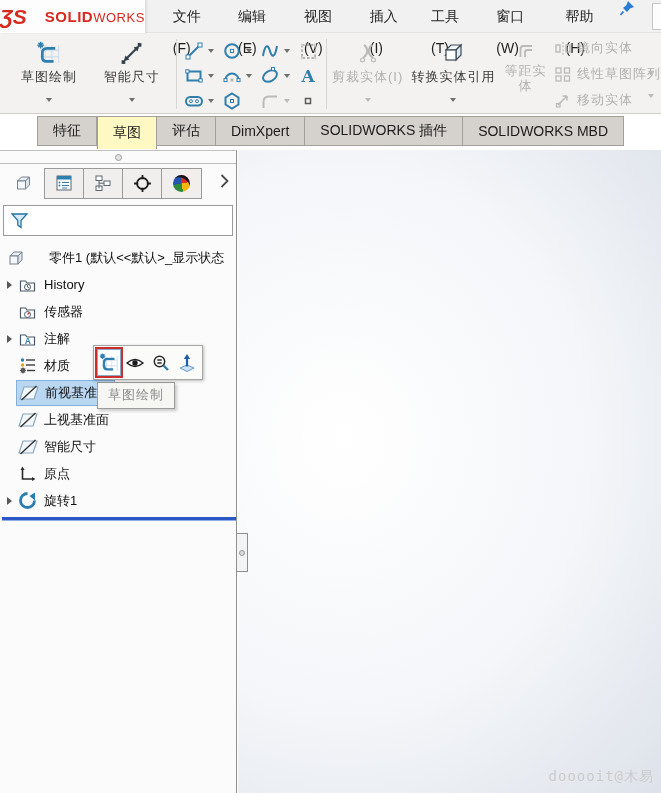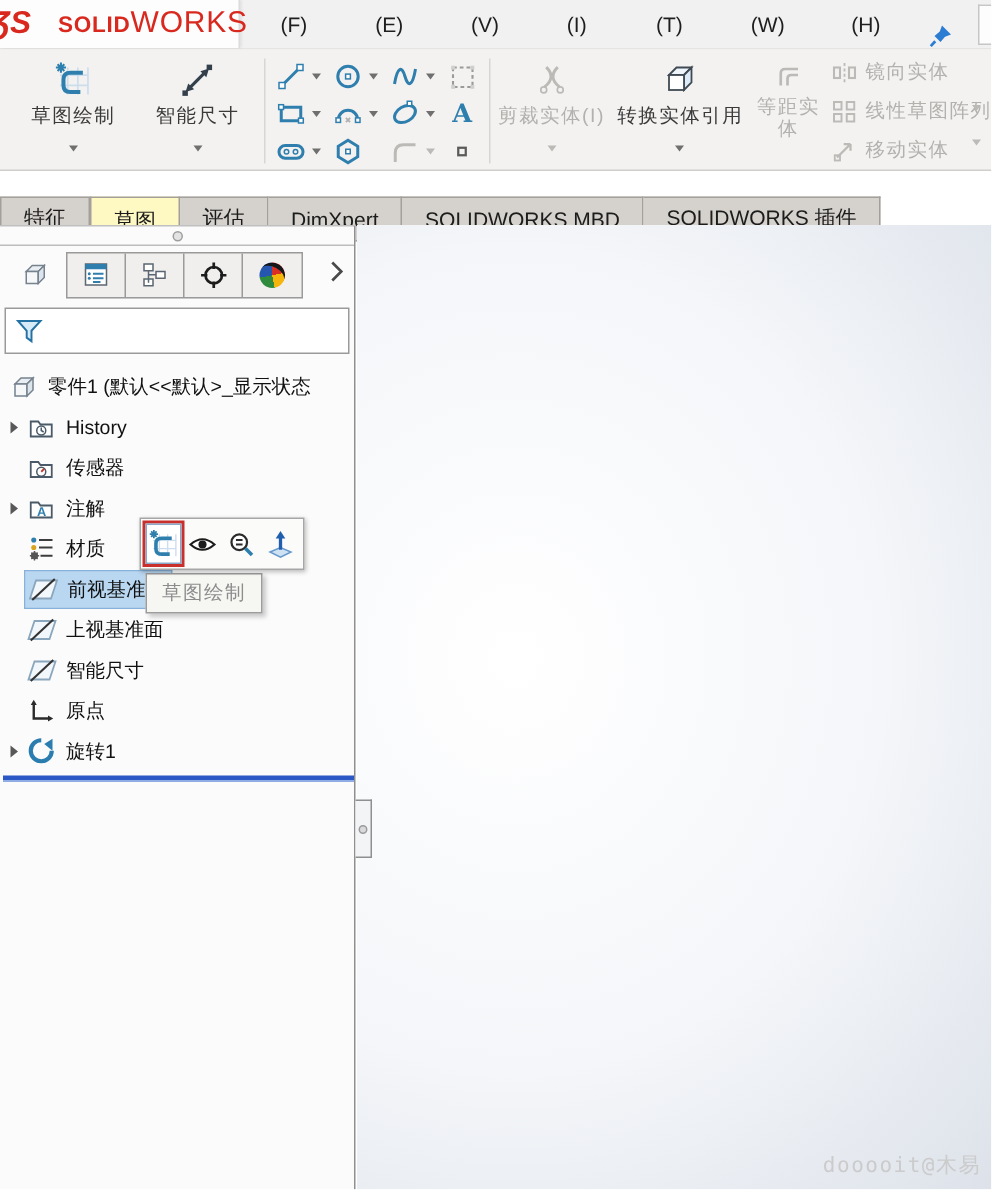--- a/index.html
+++ b/index.html
@@ -1,25 +1,25 @@
 <!DOCTYPE html>
 <html><head>
 <meta charset="utf-8">
 <style>
   * { margin:0; padding:0; box-sizing:border-box; }
   body { font-family:"Liberation Sans", sans-serif; }
   .app { width:661px; height:793px; position:relative; overflow:hidden; background:#fff; }
 
   
-  .menubar { height:33px; background:#f1f1f2; border-bottom:1px solid #e4e4e4; display:flex; align-items:flex-end; }
+  .menubar { height:33px; background:#f1f1f2; border-bottom:1px solid #e4e4e4; display:flex; align-items:flex-start; }
   .logo-box { width:160px; height:33px; background:#fdfdfd; border-right:1px solid #dcdcdc; box-shadow:1px 0 2px rgba(0,0,0,.08);
               display:flex; align-items:center; justify-content:center; gap:3px; }
   .brand-mark { color:#d9291f; font-size:21px; font-weight:bold; font-style:italic; margin-right:2px; }
   .brand-solid { color:#d9291f; font-size:15px; font-weight:bold; letter-spacing:.5px;margin-left:13px; }
-  .brand-works { color:#d9291f; font-size:20px; letter-spacing:.5px; }
+  .brand-works { color:#d9291f; font-size:13px; letter-spacing:.5px; }
   .menu-items { display:flex; margin-left:14px; }
   .menu-item { padding:0 13px; font-size:14px; color:#1e1e1e; line-height:32px; cursor:default; }
   .pin-wrap { margin-left:auto; margin-right:26px; display:flex; align-items:center; }
   .edge-box { position:absolute; right:0; top:3px; width:9px; height:27px; background:#fdfdfd; border:1px solid #c6c6c6; border-right:none; }
 
   
   .ribbon { height:81px; background:#f3f2f0; border-bottom:1px solid #d0cecb; display:flex; align-items:stretch; padding:2px 0 0 6px; }
   .big-btn { display:flex; flex-direction:column; align-items:center; padding-top:2px; }
   .bicon { height:32px; display:flex; align-items:center; justify-content:center; }
   .blabel { font-size:13px; color:#3a3a3a; letter-spacing:1px; white-space:nowrap; line-height:16px; }
@@ -34,21 +34,21 @@
   .tg-caret { width:11px; display:flex; justify-content:center; }
   .offset-btn { width:48px; }
   .offset-btn .blabel { line-height:15px; }
   .stack { flex:1; display:flex; flex-direction:column; justify-content:center; gap:6px; position:relative; padding-left:6px;text-align:right; }
   .stack-row { display:flex; align-items:center; height:20px; gap:6px; }
   .stack-label { font-size:13px; color:#b3b1ae; letter-spacing:1px; white-space:nowrap; }
   .stack-caret { position:absolute; right:7px; }
   .text-tool-glyph { font-family:"DejaVu Serif", serif; font-size:17px; color:#2e7fae; font-weight:bold; line-height:1; }
 
   
-  .tabbar { height:36px; background:#fff; display:flex; align-items:flex-start; padding-top:17px; }
+  .tabbar { height:36px; background:#fff; display:flex; align-items:flex-start; padding-top:2px;justify-content:center; }
   .tab { height:30px; background:#d5d2cd; border:1px solid #a3a09b; border-left:none; padding:0 15px; font-size:14px; color:#1c1c1c;
          display:flex; align-items:center; cursor:default; white-space:nowrap; }
   .tab:first-child { border-left:1px solid #a3a09b; }
   .tab.active { background:#fef9c3; height:33px; border-bottom:none; border-left:1px solid #a3a09b; }
 
   
   .content { position:absolute; top:117px; left:0; right:0; bottom:0; }
   .left-panel { position:absolute; left:0; top:33px; width:237px; bottom:0; background:#fbfbfb; border-right:1px solid #8f8f8f; border-top:1px solid #c0c0c0; }
   .panel-handle { height:13px; display:flex; align-items:center; justify-content:center; border-bottom:1px solid #bdbdbd; }
   .handle-dot { width:7px; height:7px; border-radius:50%; background:#e3e3e3; border:1px solid #9e9e9e; }
@@ -62,21 +62,21 @@
   .sphere::after { content:""; position:absolute; inset:0; border-radius:50%; border-top:3px solid #14171a; transform:rotate(28deg); }
   .filter-row { margin:5px 3px 8px 3px; border:1px solid #9a9a9a; height:31px; background:#fff; display:flex; align-items:center; padding-left:5px; }
 
   .tree { padding-left:2px; }
   .tree-row { display:flex; align-items:center; height:27px; font-size:13px; color:#111; white-space:nowrap; overflow:hidden; }
   .arrow-slot { width:15px; display:flex; justify-content:center; flex:none; }
   .tri { width:0; height:0; border-top:4px solid transparent; border-bottom:4px solid transparent; border-left:5px solid #585858; }
   .t-icon { width:21px; height:20px; margin-right:6px; flex:none; display:flex; align-items:center; justify-content:center; }
   .row-inner { display:flex; align-items:center; height:24px; padding:0 4px 0 1px; }
   .tree-row.selected .row-inner { background:#b9d7f1; outline:1px solid #85b2dc; }
-  .root-row { padding-left:3px; }
+  .root-row { padding-left:3px;gap:17px; }
   .rollback { margin-top:3px; height:4px; background:#2b58c4; border-bottom:1px solid #8fb0e6; }
 
   
   .viewport { position:absolute; left:238px; top:33px; right:0; bottom:0;
               background:radial-gradient(ellipse at 25% 45%, #ffffff 0%, #f4f6f9 55%, #dde2ea 100%);text-decoration:underline; }
   .watermark { position:absolute; right:7px; bottom:7px; font-family:"DejaVu Sans Mono", monospace; font-size:14px; color:#cbcbcb; letter-spacing:1px; }
 
   
   .splitter-bump { position:absolute; left:237px; top:416px; width:11px; height:39px; background:#f3f4f6; border:1px solid #8f8f8f; border-left:none;
                    display:flex; align-items:center; justify-content:center; }
@@ -340,22 +340,22 @@
         <span class="stack-caret" style="top:49px;"><span class="caret" style="border-top-color:#bcbab7;"></span></span>
       </div>
     </div>
   </div>
 
   <div class="tabbar">
     <div class="tab">特征</div>
     <div class="tab active">草图</div>
     <div class="tab">评估</div>
     <div class="tab">DimXpert</div>
+    <div class="tab">SOLIDWORKS 插件</div>
     <div class="tab">SOLIDWORKS MBD</div>
-    <div class="tab">SOLIDWORKS 插件</div>
   </div>
 
   <div class="content">
 
     <div class="viewport">
       <span class="watermark">dooooit@木易</span>
     </div>
 
     <div class="left-panel">
       <div class="panel-handle">

